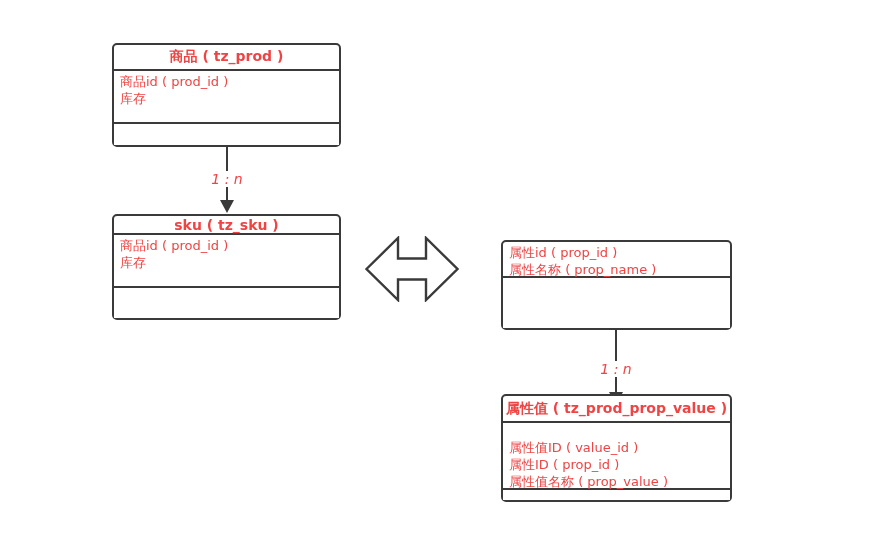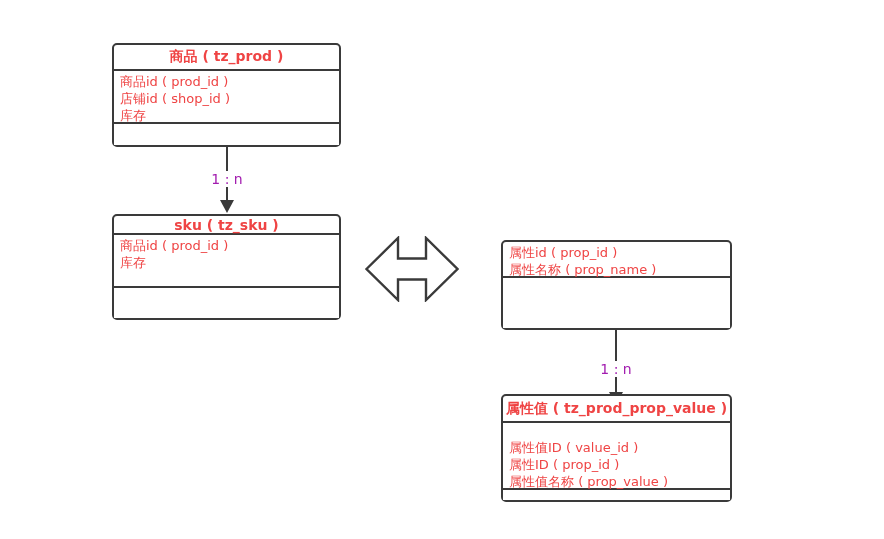--- a/index.html
+++ b/index.html
@@ -74,39 +74,39 @@
     border-right: 7px solid transparent;
     border-top: 13px solid #3a3a3a;
   }
   .conn-label {
     position: absolute;
     left: 0;
     transform: translateX(-50%);
     background: #ffffff;
     padding: 0 3px;
     font-size: 14px;
-    color: #a21caf;
+    color: #ef4444;
     white-space: nowrap;
     line-height: 16px;
+    font-style: italic;
   }
   
   .double-arrow {
     position: absolute;
   }
 </style>
 </head>
 <body>
 
 <div class="canvas">
 
   <div class="etable" style="left:112px; top:43px; width:229px; height:104px;">
     <div class="t-title" style="height:26px;">商品 ( tz_prod )</div>
     <div class="t-fields" style="height:53px;">
       <div class="t-field">商品id ( prod_id )</div>
-      <div class="t-field">店铺id ( shop_id )</div>
       <div class="t-field">库存</div>
     </div>
     <div class="t-empty"></div>
   </div>
 
   <div class="connector" style="left:227px; top:147px; height:66px;">
     <div class="conn-line"></div>
     <div class="conn-head"></div>
     <span class="conn-label" style="top:24px;">1 : n</span>
   </div>

